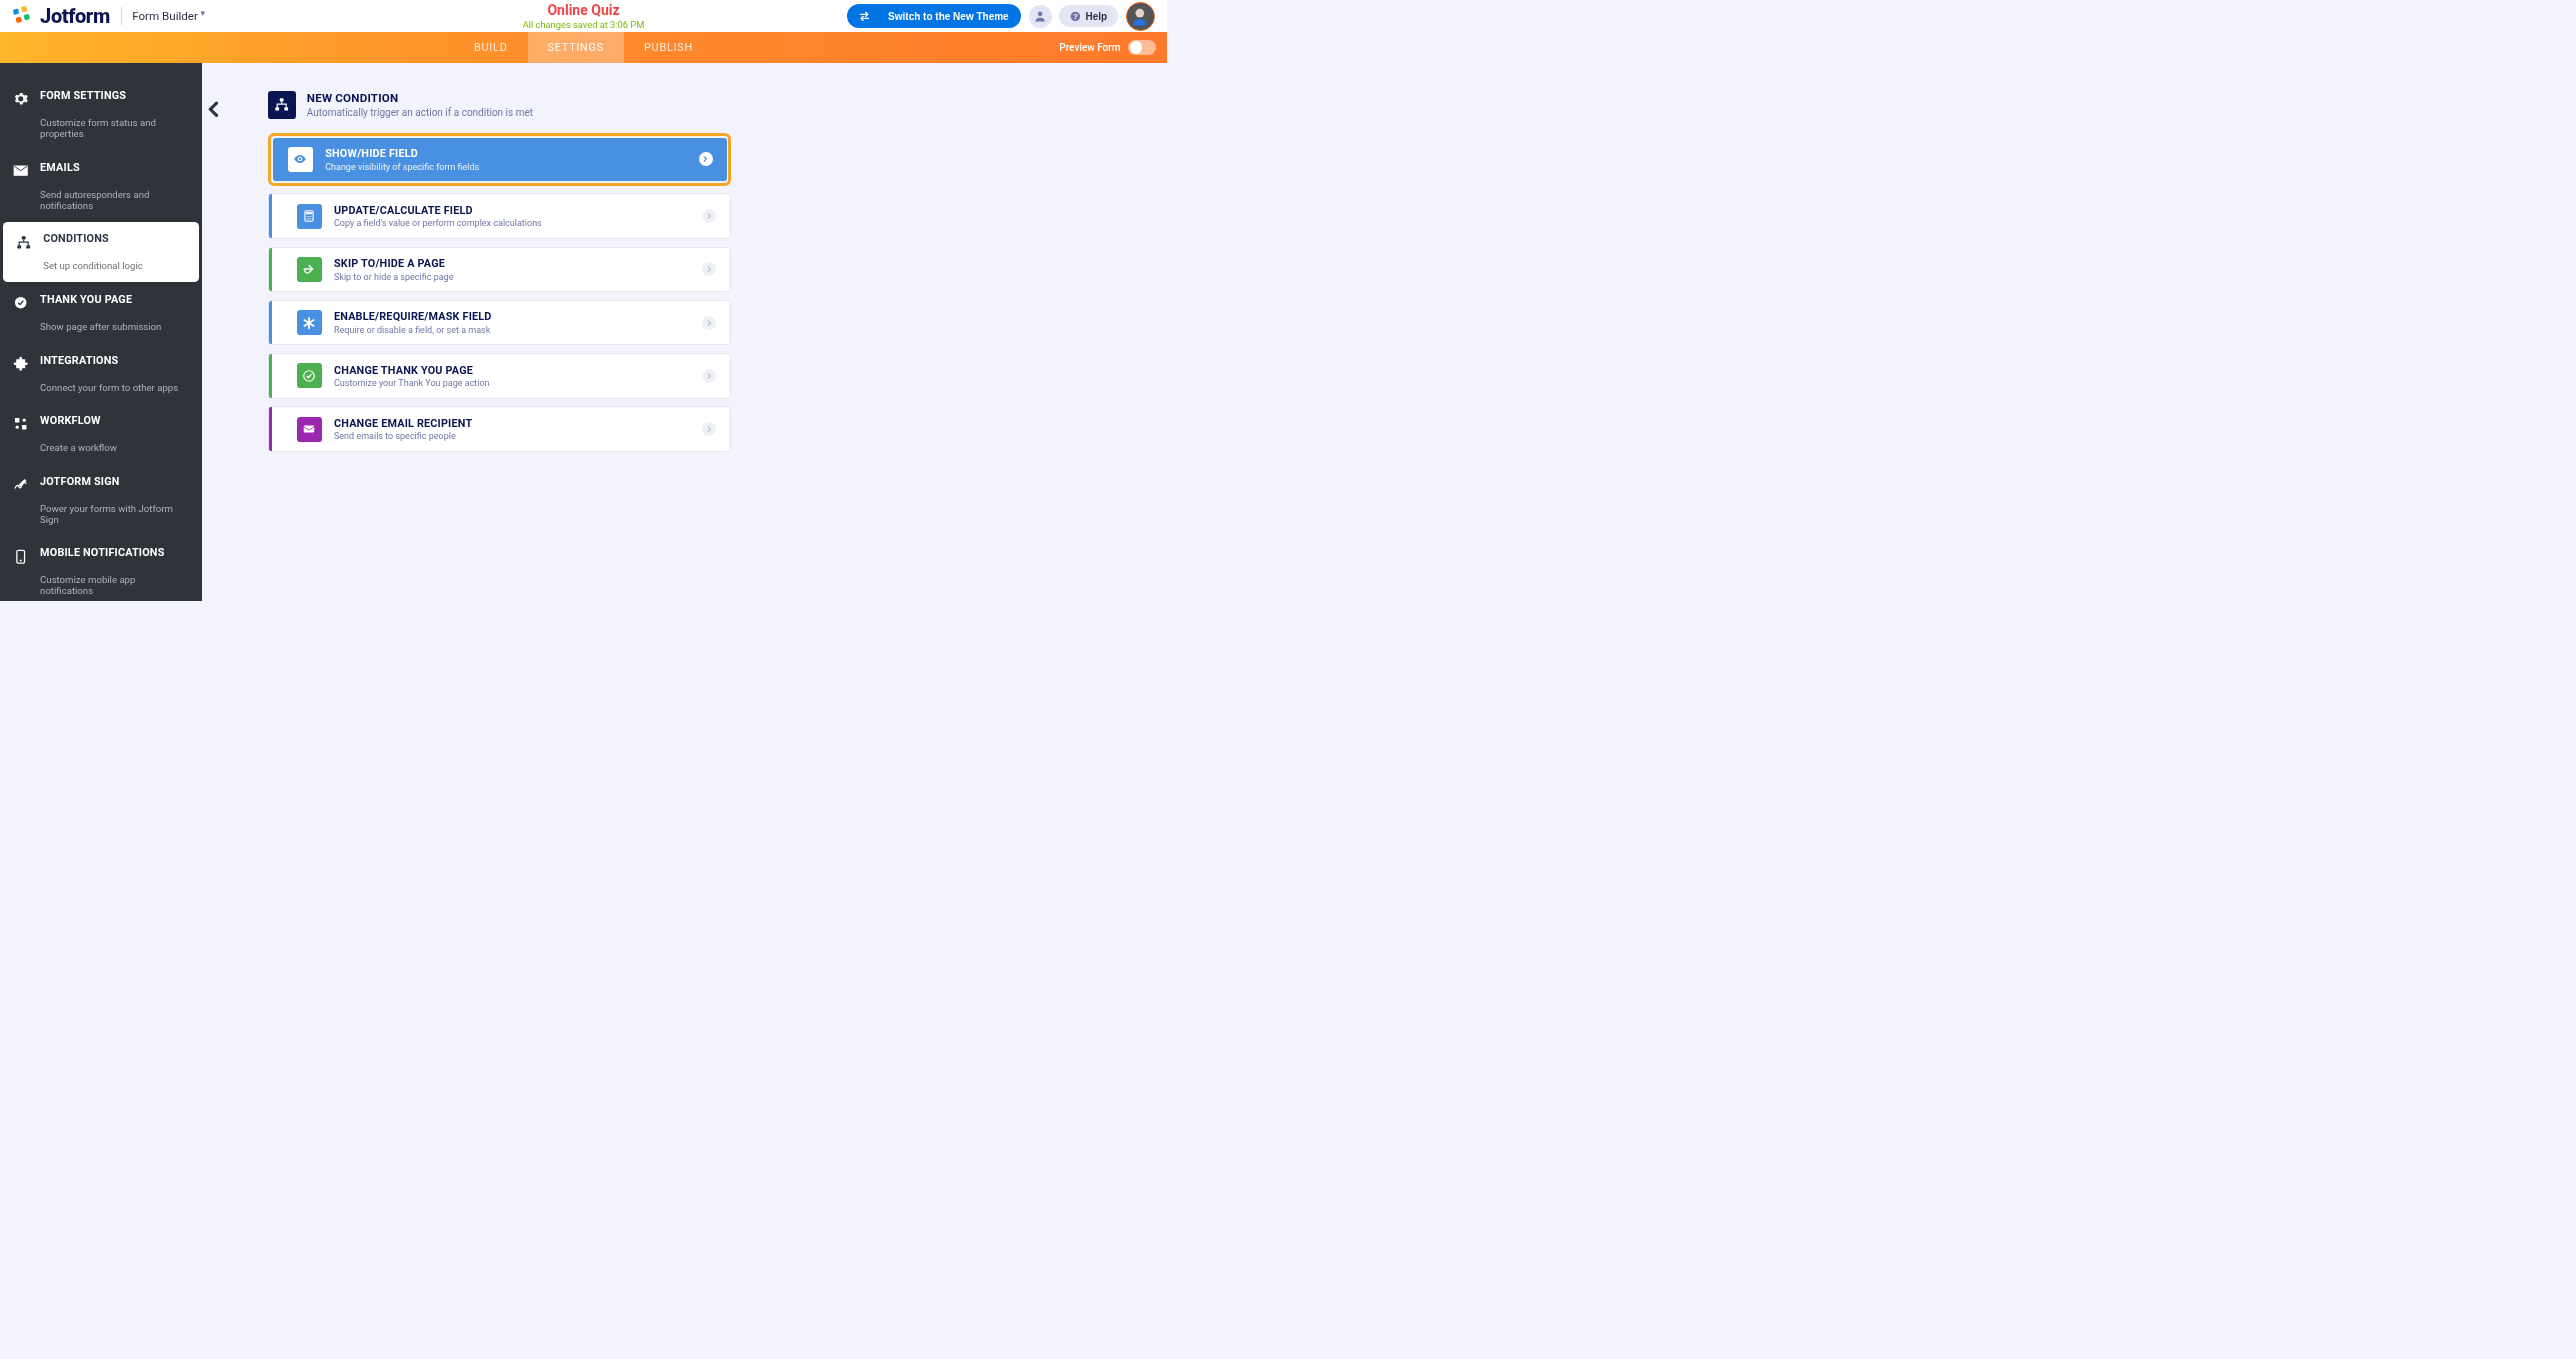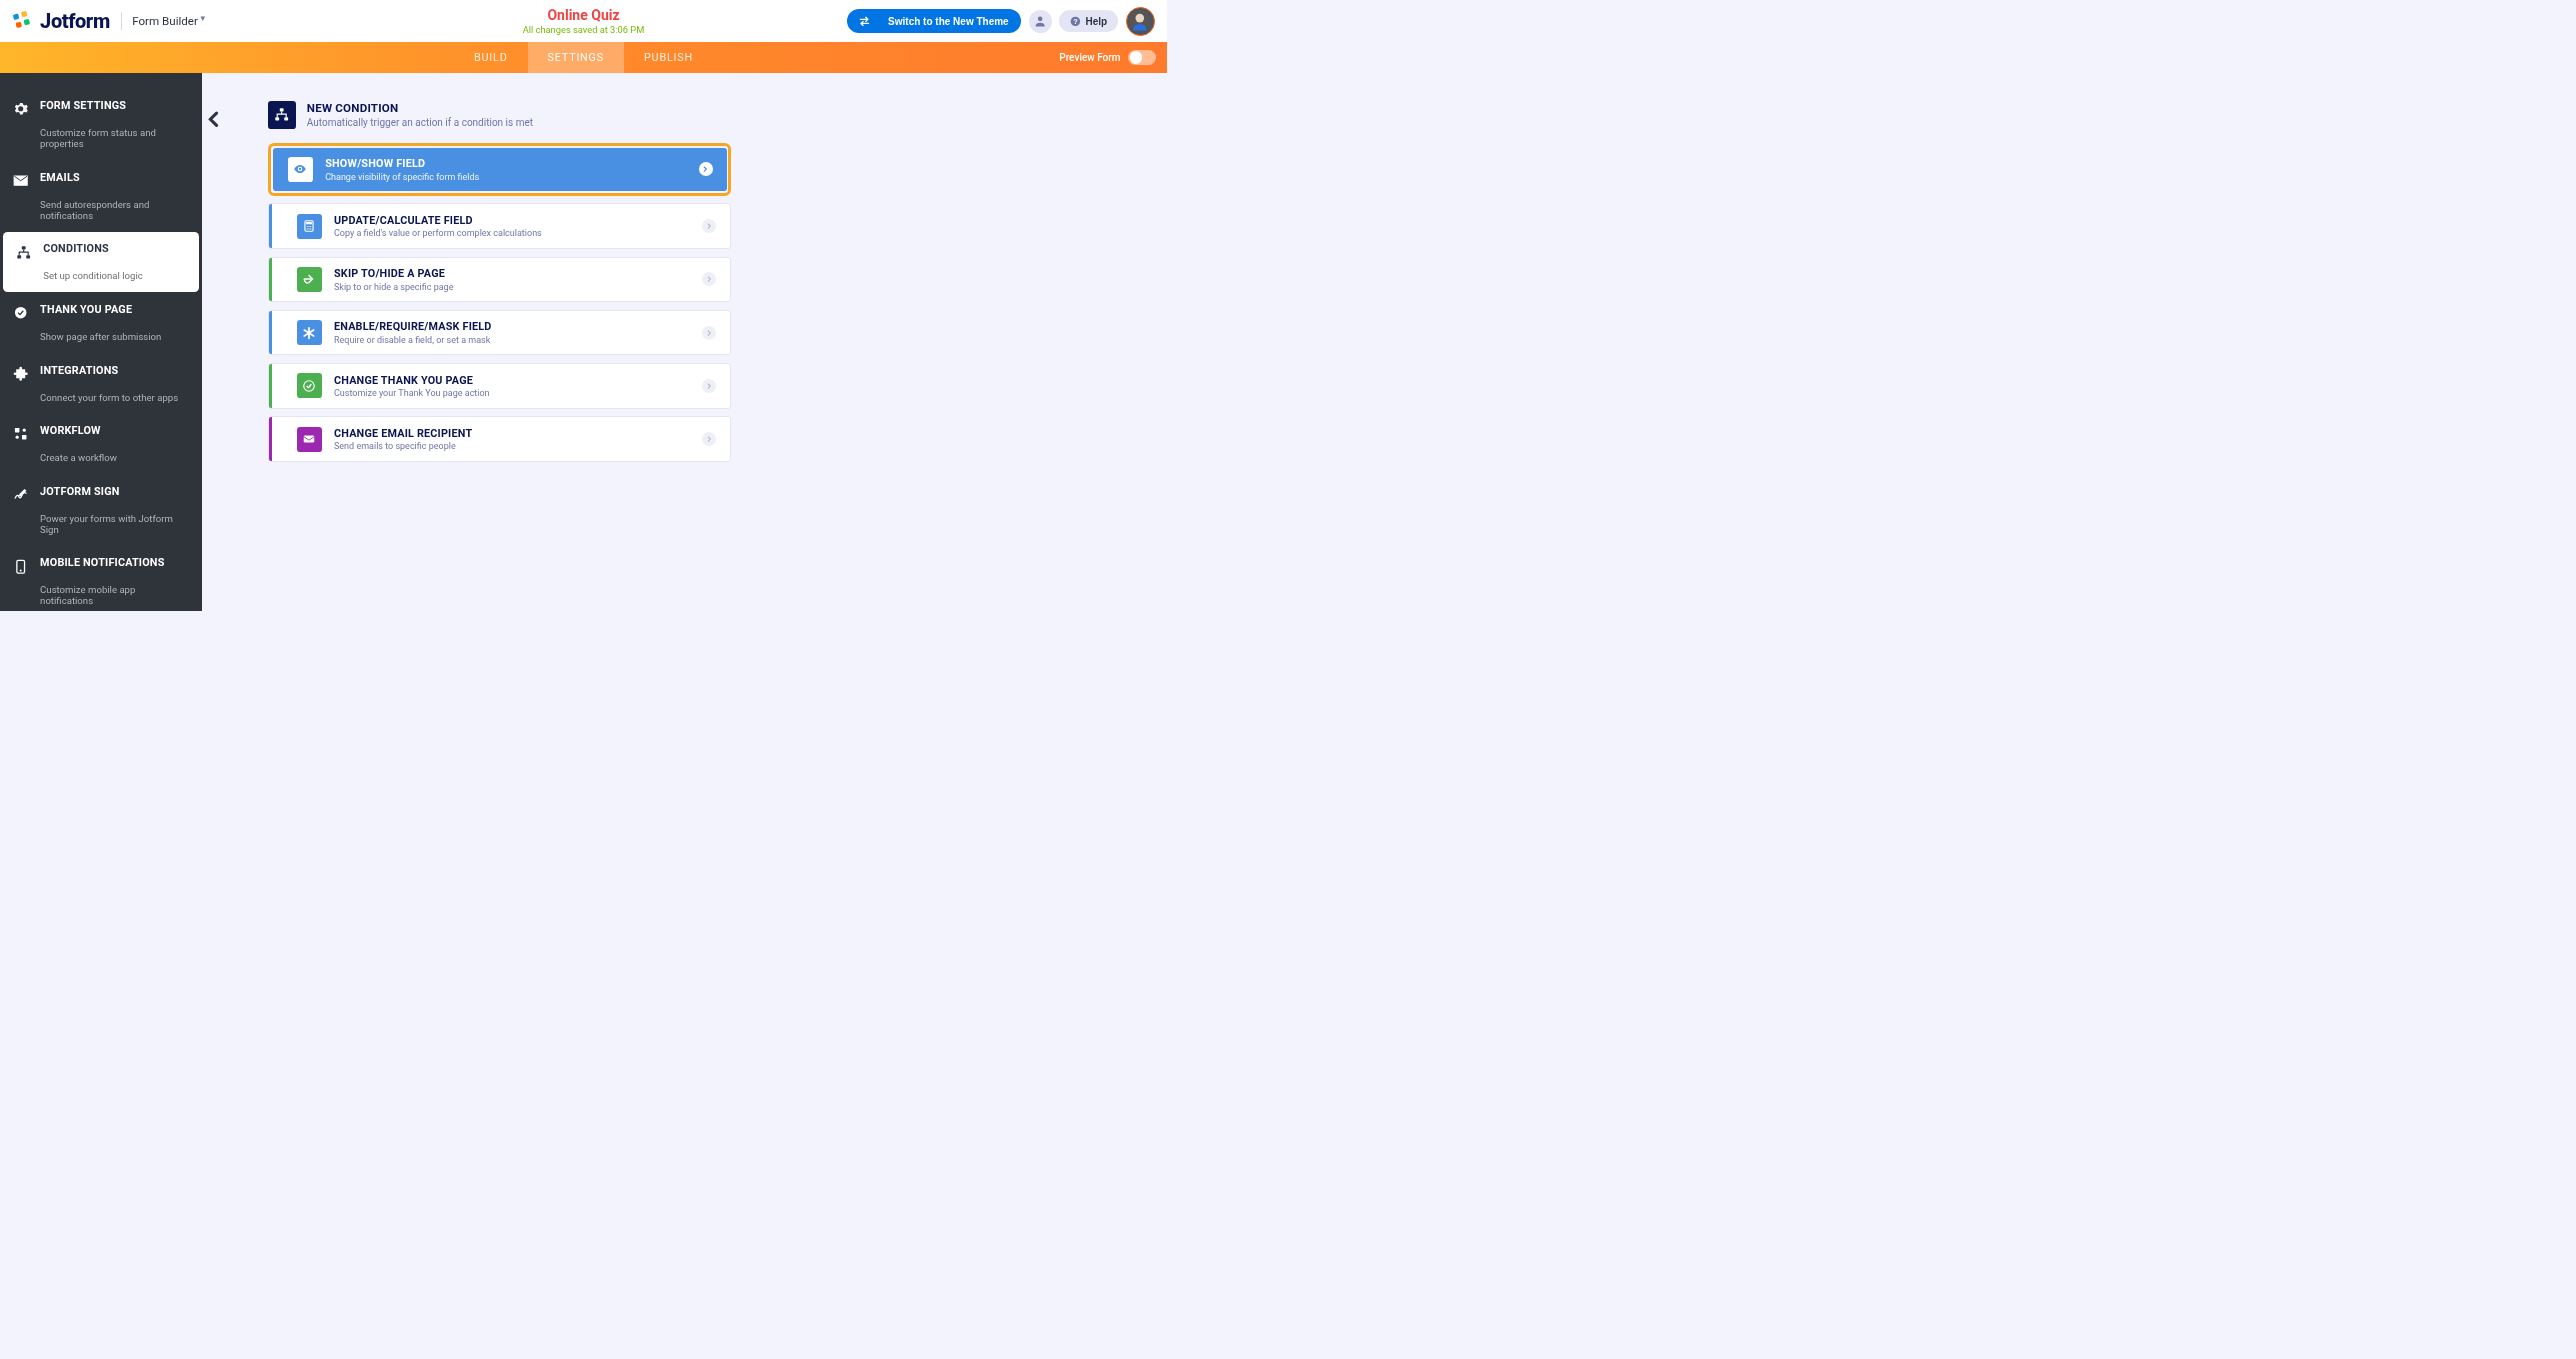--- a/index.html
+++ b/index.html
@@ -1,19 +1,19 @@
 <!DOCTYPE html>
 <html style="font-size:12.3px"><head>
 <meta charset="utf-8">
 <style>
 * { box-sizing: border-box; margin: 0; padding: 0; }
 body { font-family: -apple-system, BlinkMacSystemFont, "Segoe UI", Roboto, Helvetica, Arial, sans-serif; background: #f3f3fe; width: 1167px; height: 617px; overflow: hidden; }
 
 
-.header { height: 42px; background: #fff; display: flex; align-items: center; padding: 0 12.3px; position: relative; }
+.header { height: 32px; background: #fff; display: flex; align-items: center; padding: 0 12.3px; position: relative; }
 .logo-wrap { display: flex; align-items: center; gap: 6.2px; }
 .logo-mark { width: 21.6px; height: 21.6px; }
 .logo-text { font-size: 20px; font-weight: 800; color: #0a1551; letter-spacing: -0.4px; }
 .divider { width: 0.8px; height: 18.5px; background: #d8d8e4; margin: 0 10.8px; }
 .form-builder { display: flex; gap: 1px; color: #2c3345; font-size: 11.6px; font-weight: 400; cursor: pointer; }
 .chevron-down { font-size: 7.7px; color: #6f76a7; }
 .header-center { position: absolute; left: 50%; transform: translateX(-50%); text-align: center; }
 .form-title { font-size: 14px; font-weight: 700; color: #ef4444; }
 .save-status { font-size: 9.3px; color: #78bb07; margin-top: 1.5px; }
 .header-right { margin-left: auto; display: flex; align-items: center; gap: 7.7px; }
@@ -282,21 +282,21 @@
 
       <div class="highlight-wrap">
         <div class="condition-card highlighted">
           <div class="card-icon">
             <svg viewBox="0 0 24 24" width="14" height="14" fill="#4a90e2">
                 <path d="M12 5C6 5 2 12 2 12s4 7 10 7 10-7 10-7-4-7-10-7zm0 11a4 4 0 110-8 4 4 0 010 8z"></path>
                 <circle cx="12" cy="12" r="2"></circle>
               </svg>
           </div>
           <div class="card-text">
-            <div class="card-title">SHOW/SHOW FIELD</div>
+            <div class="card-title">SHOW/HIDE FIELD</div>
             <div class="card-sub">Change visibility of specific form fields</div>
           </div>
           <div class="card-arrow">
               <svg viewBox="0 0 10 10">
                 <path d="M3 1l4 4-4 4" stroke="#4a90e2" stroke-width="2" fill="none"></path>
               </svg>
             </div>
         </div>
       </div>
 

